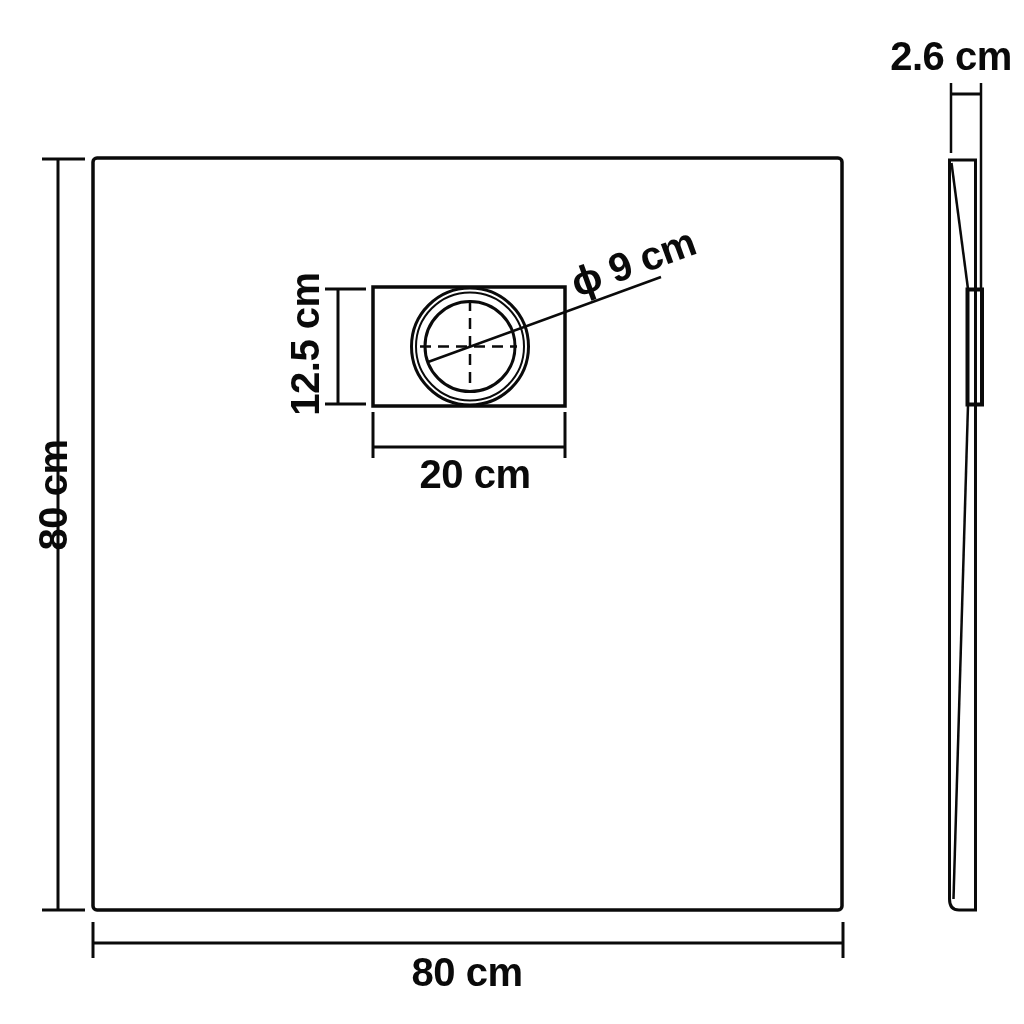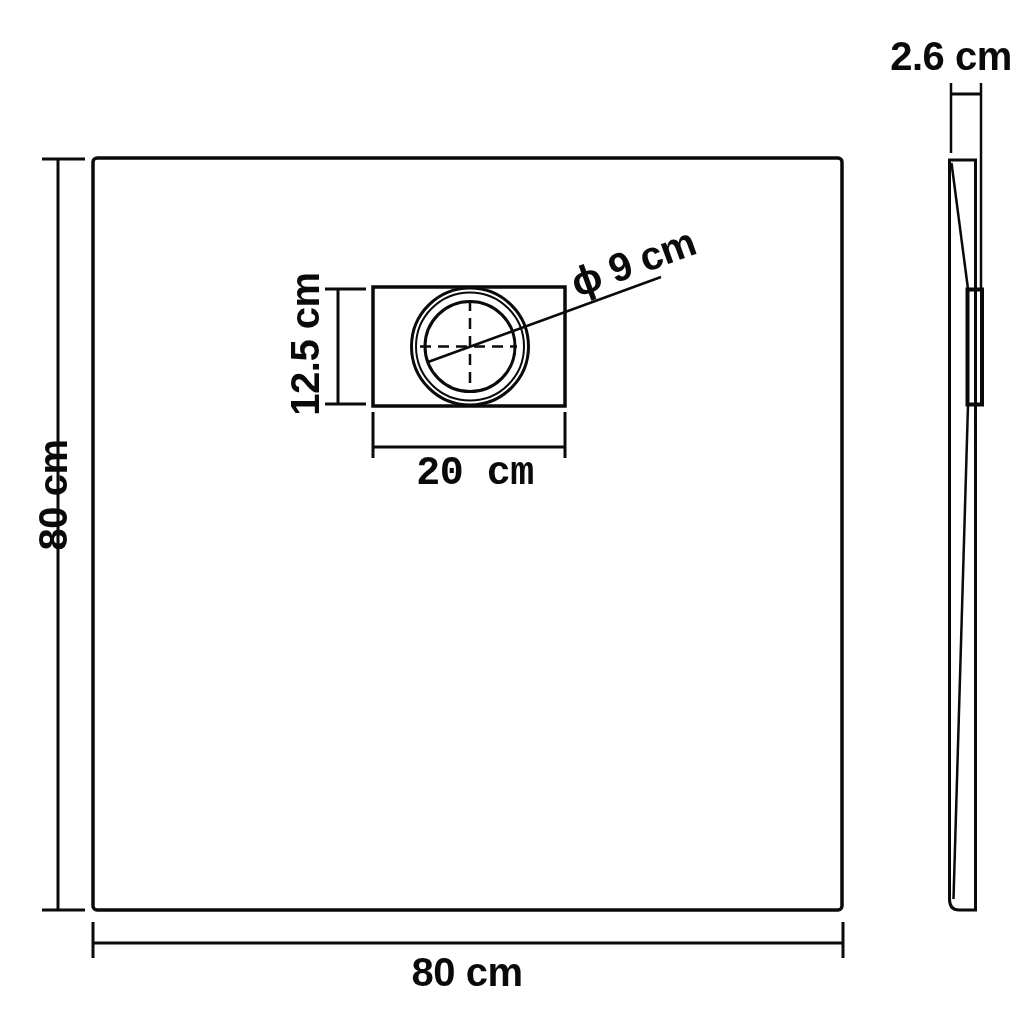--- a/index.html
+++ b/index.html
@@ -40,21 +40,21 @@
     line-height: 44px;
     letter-spacing: -0.5px;
     color: #0a0a0a;
     text-align: center;
     white-space: nowrap;
   }
   .rot-90 { transform: rotate(-90deg); }
   .rot-20 { transform: rotate(-20deg); }
   #lbl-80-left   { left: -47px; top: 473px; }
   #lbl-12-5      { left: 205px; top: 322px; }
-  #lbl-20        { left: 375px; top: 452px; font-family: Liberation Mono, monospace; }
+  #lbl-20        { left: 375px; top: 452px; }
   #lbl-80-bottom { left: 367px; top: 950px; }
   #lbl-2-6       { left: 851px; top: 34px;  }
   #lbl-phi-9     { left: 533px; top: 240px; }
 </style>
 </head>
 <body>
 
 <div class="canvas">
 
   <svg class="drawing" width="1024" height="1024" viewBox="0 0 1024 1024">

